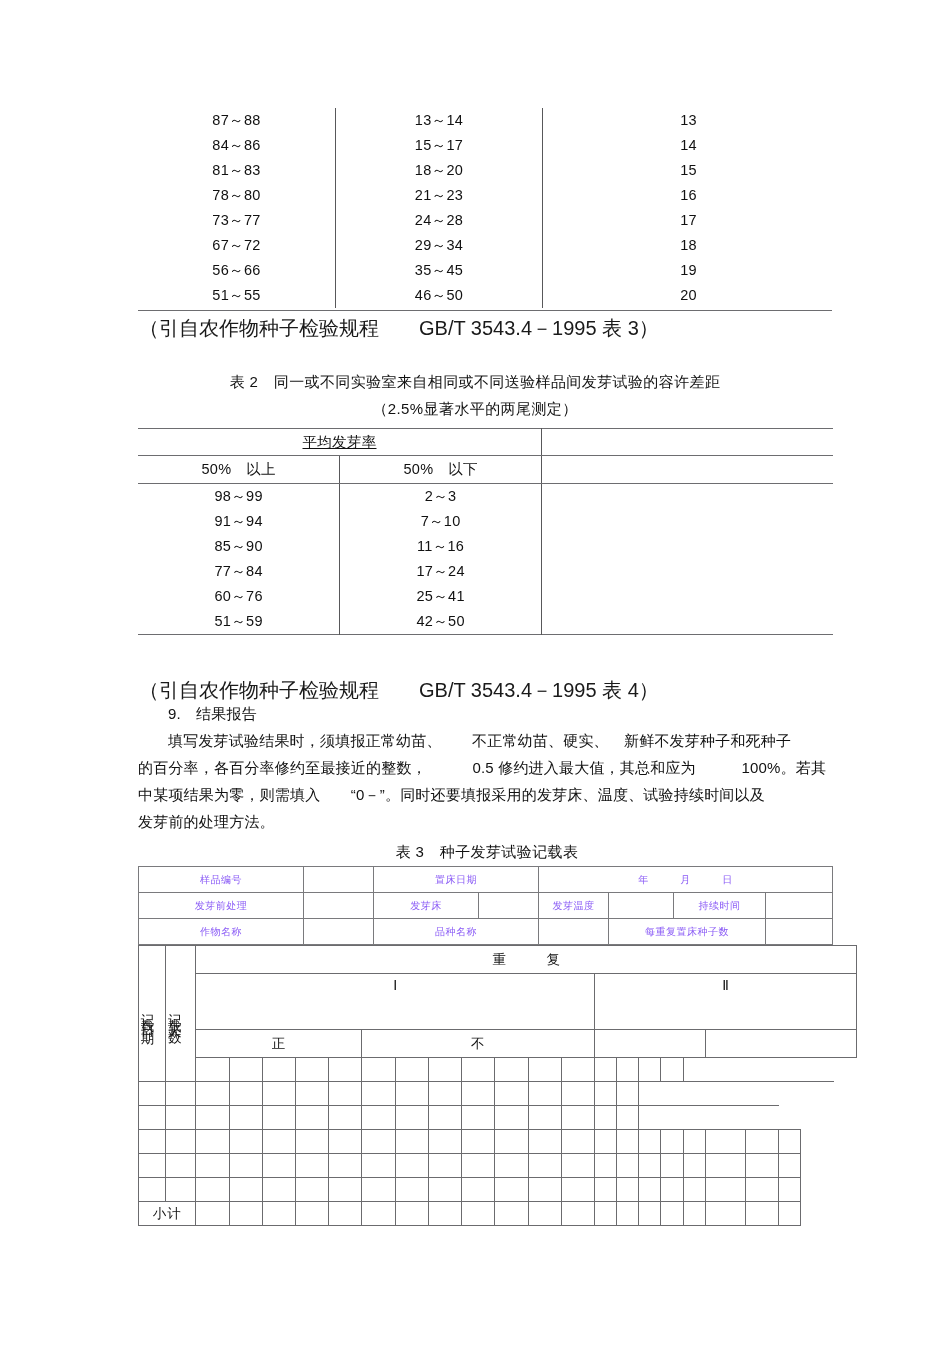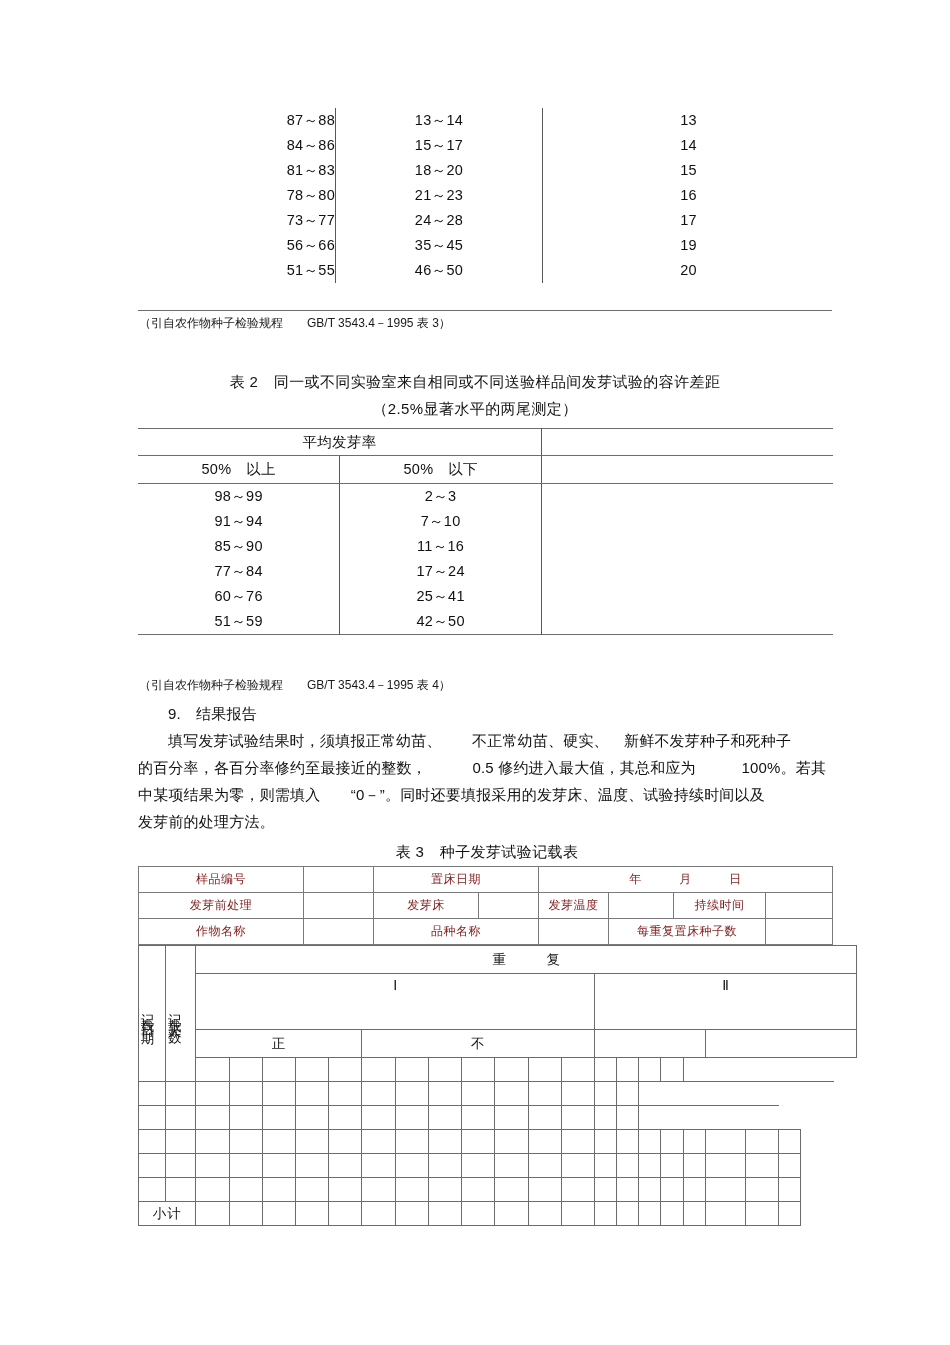--- a/index.html
+++ b/index.html
@@ -20,31 +20,31 @@
   
   #table1-wrap{position:absolute;left:138px;top:108px;width:694px;}
   #table1{width:694px;table-layout:fixed;}
   #table1 td{
     height:25px;line-height:25px;
     text-align:center;
     font-size:14.5px;
     font-family:"Liberation Sans","DejaVu Sans",sans-serif;
     letter-spacing:0.3px;
   }
-  #table1 td.c1{width:197px;border-right:1.6px solid #58585a;text-align:right;}
+  #table1 td.c1{width:197px;border-right:1.6px solid #58585a;}
   #table1 td.c2{width:206px;border-right:1.6px solid #58585a;}
   #table1 td.c3{width:291px;}
   #table1 tr:last-child td{border-bottom:none;}
   #table1-bottomrule{
     position:absolute;left:138px;top:310px;width:694px;
     border-top:1.7px solid #6d6d70;
   }
   .srcnote{
     position:absolute;
-    font-size:12px;
+    font-size:20px;
     font-family:"Liberation Sans","DejaVu Sans",sans-serif;
     white-space:pre;
     color:#1a1a1a;
   }
   #src1{left:139px;top:315px;}
 
   
   .tbl-title{
     position:absolute;width:950px;text-align:center;
     font-size:15px;
@@ -64,21 +64,21 @@
     font-size:14.5px;
     font-family:"Liberation Sans","DejaVu Sans",sans-serif;
     height:25px;line-height:25px;
     letter-spacing:0.3px;
   }
   #table2 td.colA{width:197px;}
   #table2 td.colB{width:206px;}
   #table2 td.colC{width:291px;}
   #table2 .vline-mid{border-right:1.3px solid #58585a;}
   #table2 .vline-right{border-right:1.6px solid #58585a;}
-  #table2 tr.hdr-top td{border-bottom:1.3px solid #6d6d70;height:26px;line-height:26px;}
+  #table2 tr.hdr-top td{border-bottom:1.3px solid #6d6d70;height:26px;line-height:26px;text-decoration:underline;}
   #table2 tr.hdr-sub td{border-bottom:1.6px solid #6d6d70;height:27px;line-height:27px;}
   #src2{left:139px;top:665px;margin-top:12px;}
 
   
   #prose{
     position:absolute;left:138px;top:700px;width:700px;
     font-size:15px;
     font-family:"Liberation Sans","DejaVu Sans",sans-serif;
     color:#111;
     line-height:27px;
@@ -90,24 +90,24 @@
   
   #t3-title{left:12px;top:843px;}
   #table3-wrap{position:absolute;left:138px;top:866px;}
 
   #t3-head{width:694px;table-layout:fixed;}
   #t3-head td{
     border:1px solid #7a7a7d;
     height:25px;
     text-align:center;
     vertical-align:middle;
-    font-size:12px;
+    font-size:10px;
     font-family:"Liberation Sans","DejaVu Sans",sans-serif;
     letter-spacing:0.5px;
-    color:#7f1d1d;
+    color:#8b5cf6;
   }
   #t3-head td.blank{}
   .vtxt{
     writing-mode:vertical-rl;
     text-orientation:upright;
     letter-spacing:6px !important;
     line-height:17px;
     font-size:13.5px;
   }
 
@@ -150,20 +150,25 @@
         </tr>
         <tr>
           <td class="c1">78～80</td>
           <td class="c2">21～23</td>
           <td class="c3">16</td>
         </tr>
         <tr>
           <td class="c1">73～77</td>
           <td class="c2">24～28</td>
           <td class="c3">17</td>
+        </tr>
+        <tr>
+          <td class="c1">67～72</td>
+          <td class="c2">29～34</td>
+          <td class="c3">18</td>
         </tr>
         <tr>
           <td class="c1">56～66</td>
           <td class="c2">35～45</td>
           <td class="c3">19</td>
         </tr>
         <tr>
           <td class="c1">51～55</td>
           <td class="c2">46～50</td>
           <td class="c3">20</td>

